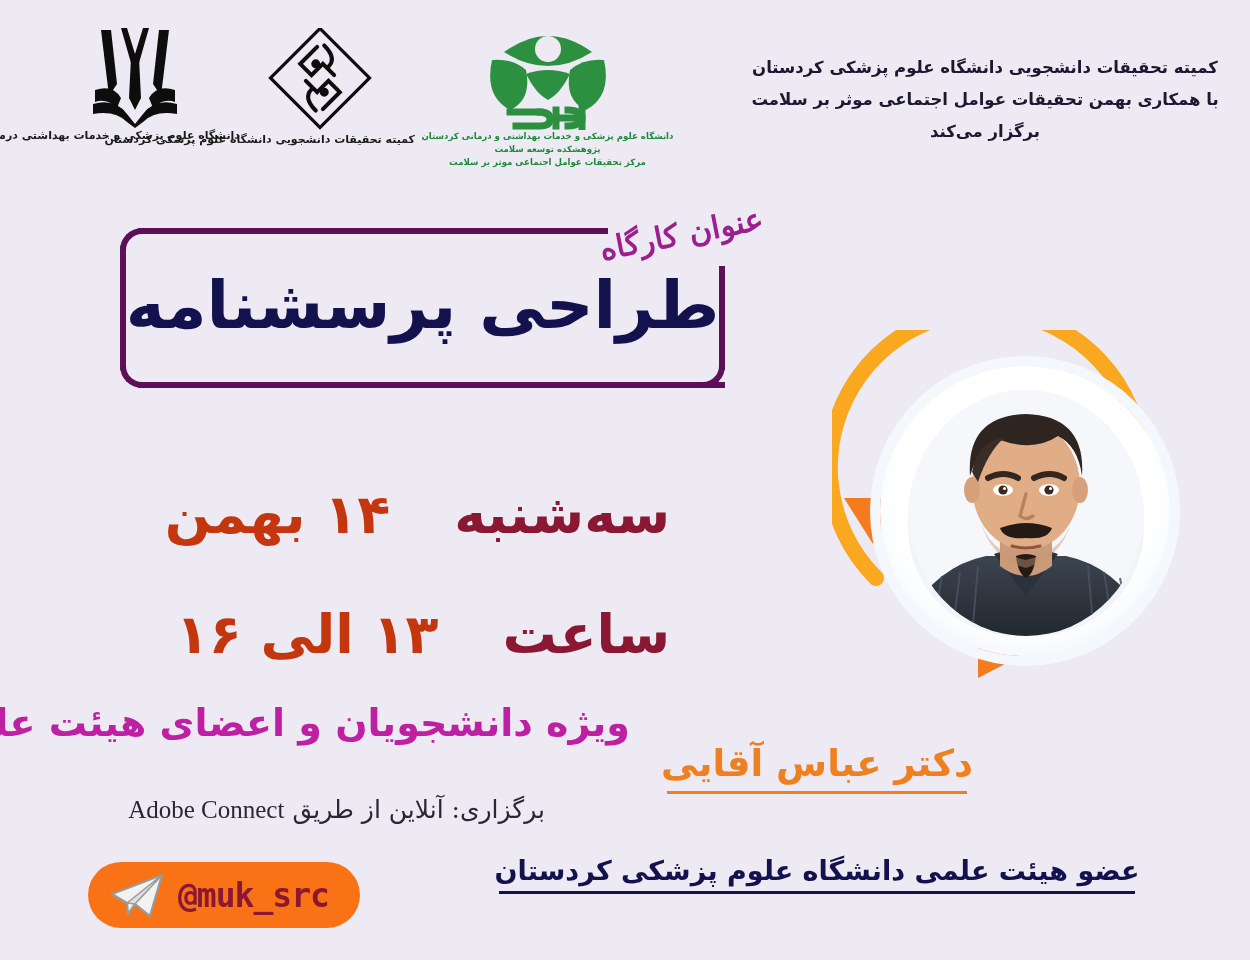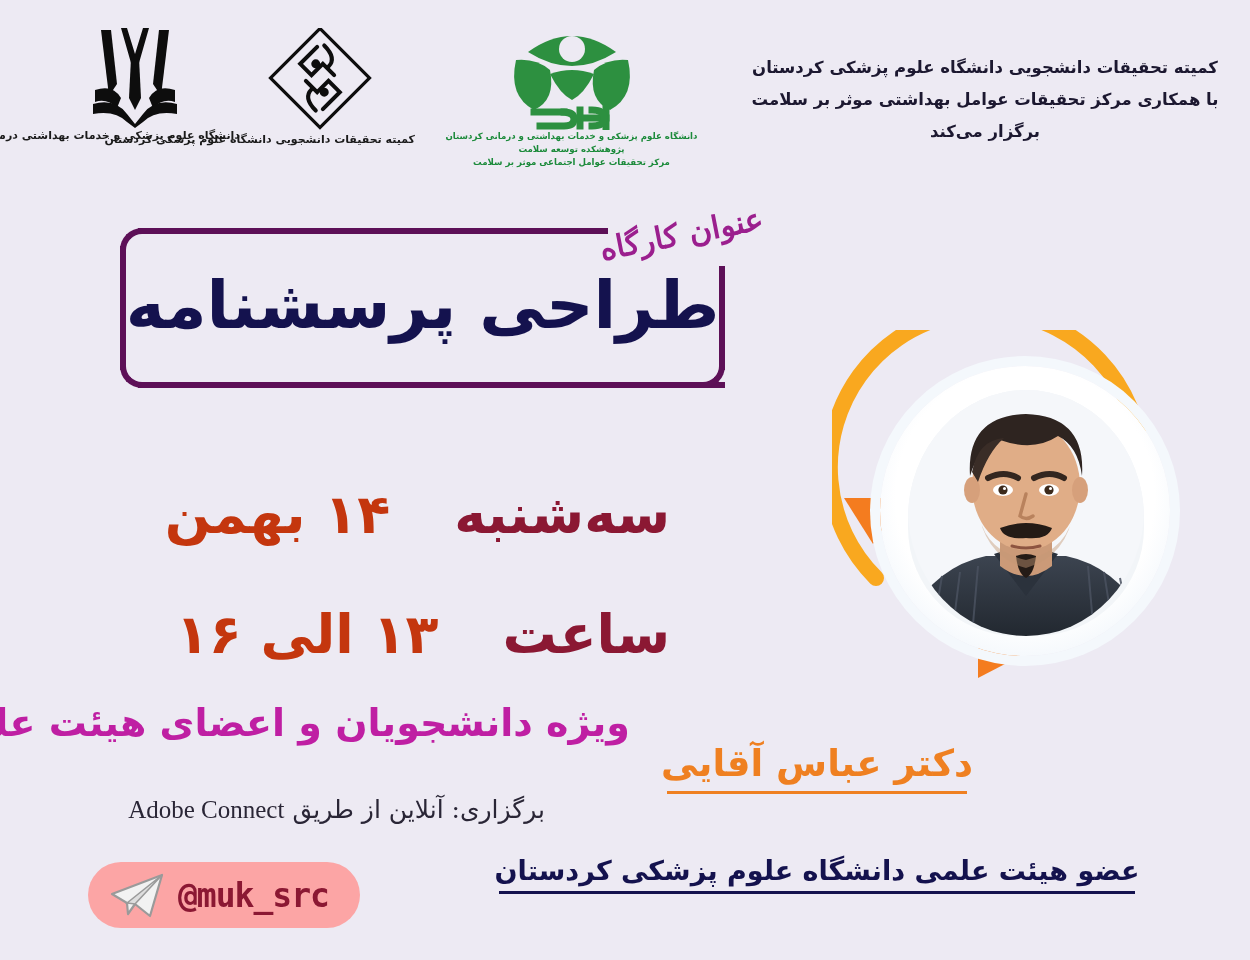--- a/index.html
+++ b/index.html
@@ -40,21 +40,21 @@
     line-height: 1.45;
     font-weight: 700;
     color: #1a1a1a;
     direction: rtl;
     white-space: nowrap;
     letter-spacing: -0.1px;
   }
 
   #logo-muk      { left: 10px;  top: 6px;  width: 210px; }
   #logo-src      { left: 205px; top: 10px; width: 190px; }
-  #logo-sdh      { left: 395px; top: 4px;  width: 265px; margin-left: 24px; }
+  #logo-sdh      { left: 395px; top: 4px;  width: 265px; }
 
   #logo-sdh .logo-caption {
     color: #1b8a3a;
     font-size: 8.6px;
     line-height: 1.5;
   }
 
   
   #organizer-text {
     position: absolute;
@@ -186,21 +186,21 @@
   }
 
   
   #telegram-badge {
     position: absolute;
     left: 88px;
     top: 862px;
     width: 272px;
     height: 66px;
     border-radius: 33px;
-    background: #fca5a5;
+    background: #f97316;
     display: flex;
     align-items: center;
     gap: 12px;
     padding: 0 20px;
     box-sizing: border-box;
     direction: ltr;
   }
   #telegram-handle {
     color: #8b1833;
     font-size: 33px;
@@ -349,21 +349,21 @@
       <div>
         <div class="logo-caption">دانشگاه علوم پزشکی و خدمات بهداشتی و درمانی کردستان</div>
         <div class="logo-caption">پژوهشکده توسعه سلامت</div>
         <div class="logo-caption">مرکز تحقیقات عوامل اجتماعی موثر بر سلامت</div>
       </div>
     </div>
   </div>
 
   <div id="organizer-text">
     <div>کمیته تحقیقات دانشجویی دانشگاه علوم پزشکی کردستان</div>
-    <div>با همکاری مرکز تحقیقات عوامل بهداشتی موثر بر سلامت</div>
+    <div>با همکاری بهمن تحقیقات عوامل اجتماعی موثر بر سلامت</div>
     <div>برگزار می‌کند</div>
   </div>
 
   <div id="title-label">عنوان کارگاه</div>
 
   <div id="title-box">
     <span class="edge edge-top"></span>
     <span class="edge edge-bottom"></span>
     <span class="edge edge-left"></span>
     <span class="edge edge-right"></span>

